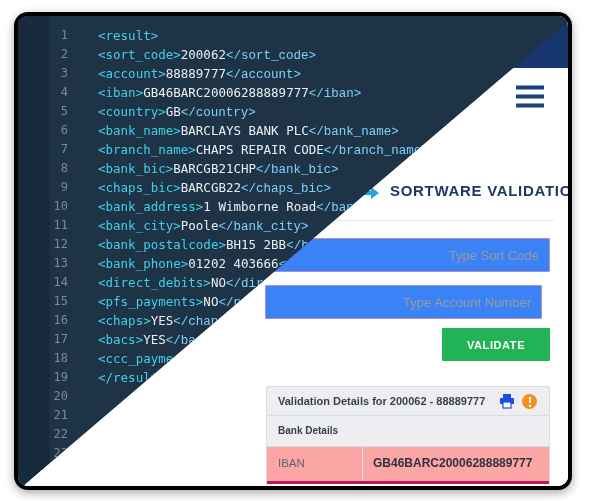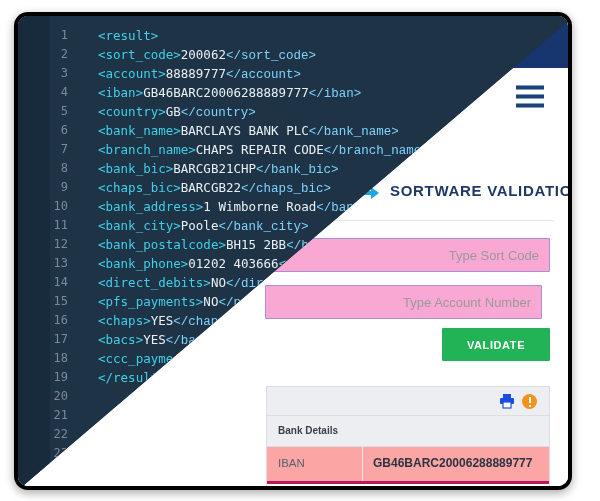--- a/index.html
+++ b/index.html
@@ -127,21 +127,21 @@
     left: 232px;
     top: 90px;
     right: 14px;
     height: 1px;
     background: #e6e6ea;
   }
 
   
   .field {
     position: absolute;
-    background: #f9a8d4;
+    background: #3b82f6;
     border: 1px solid #a98fd0;
     box-sizing: border-box;
     height: 34px;
     border-radius: 1px;
   }
   .field input {
     width: 100%;
     height: 100%;
     border: 0;
     outline: 0;
@@ -365,20 +365,21 @@
         </div>
 
         <div class="field" id="field-account">
           <input type="text" placeholder="Type Account Number" style="">
         </div>
 
         <button id="validate-btn">VALIDATE</button>
 
         <div id="results-card">
           <div id="results-head">
+            <div id="results-head-title">Validation Details for 200062 - 88889777</div>
             <svg id="print-icon" viewBox="0 0 16 16">
               <rect x="4" y="1" width="8" height="4" fill="#1a4ee0"></rect>
               <rect x="1" y="5" width="14" height="6" rx="1" fill="#1a4ee0"></rect>
               <rect x="4" y="9" width="8" height="6" fill="#ffffff" stroke="#1a4ee0" stroke-width="1.2"></rect>
             </svg>
             <div id="warn-icon">
                 <i></i>
               </div>
           </div>
           <div id="results-sub">

